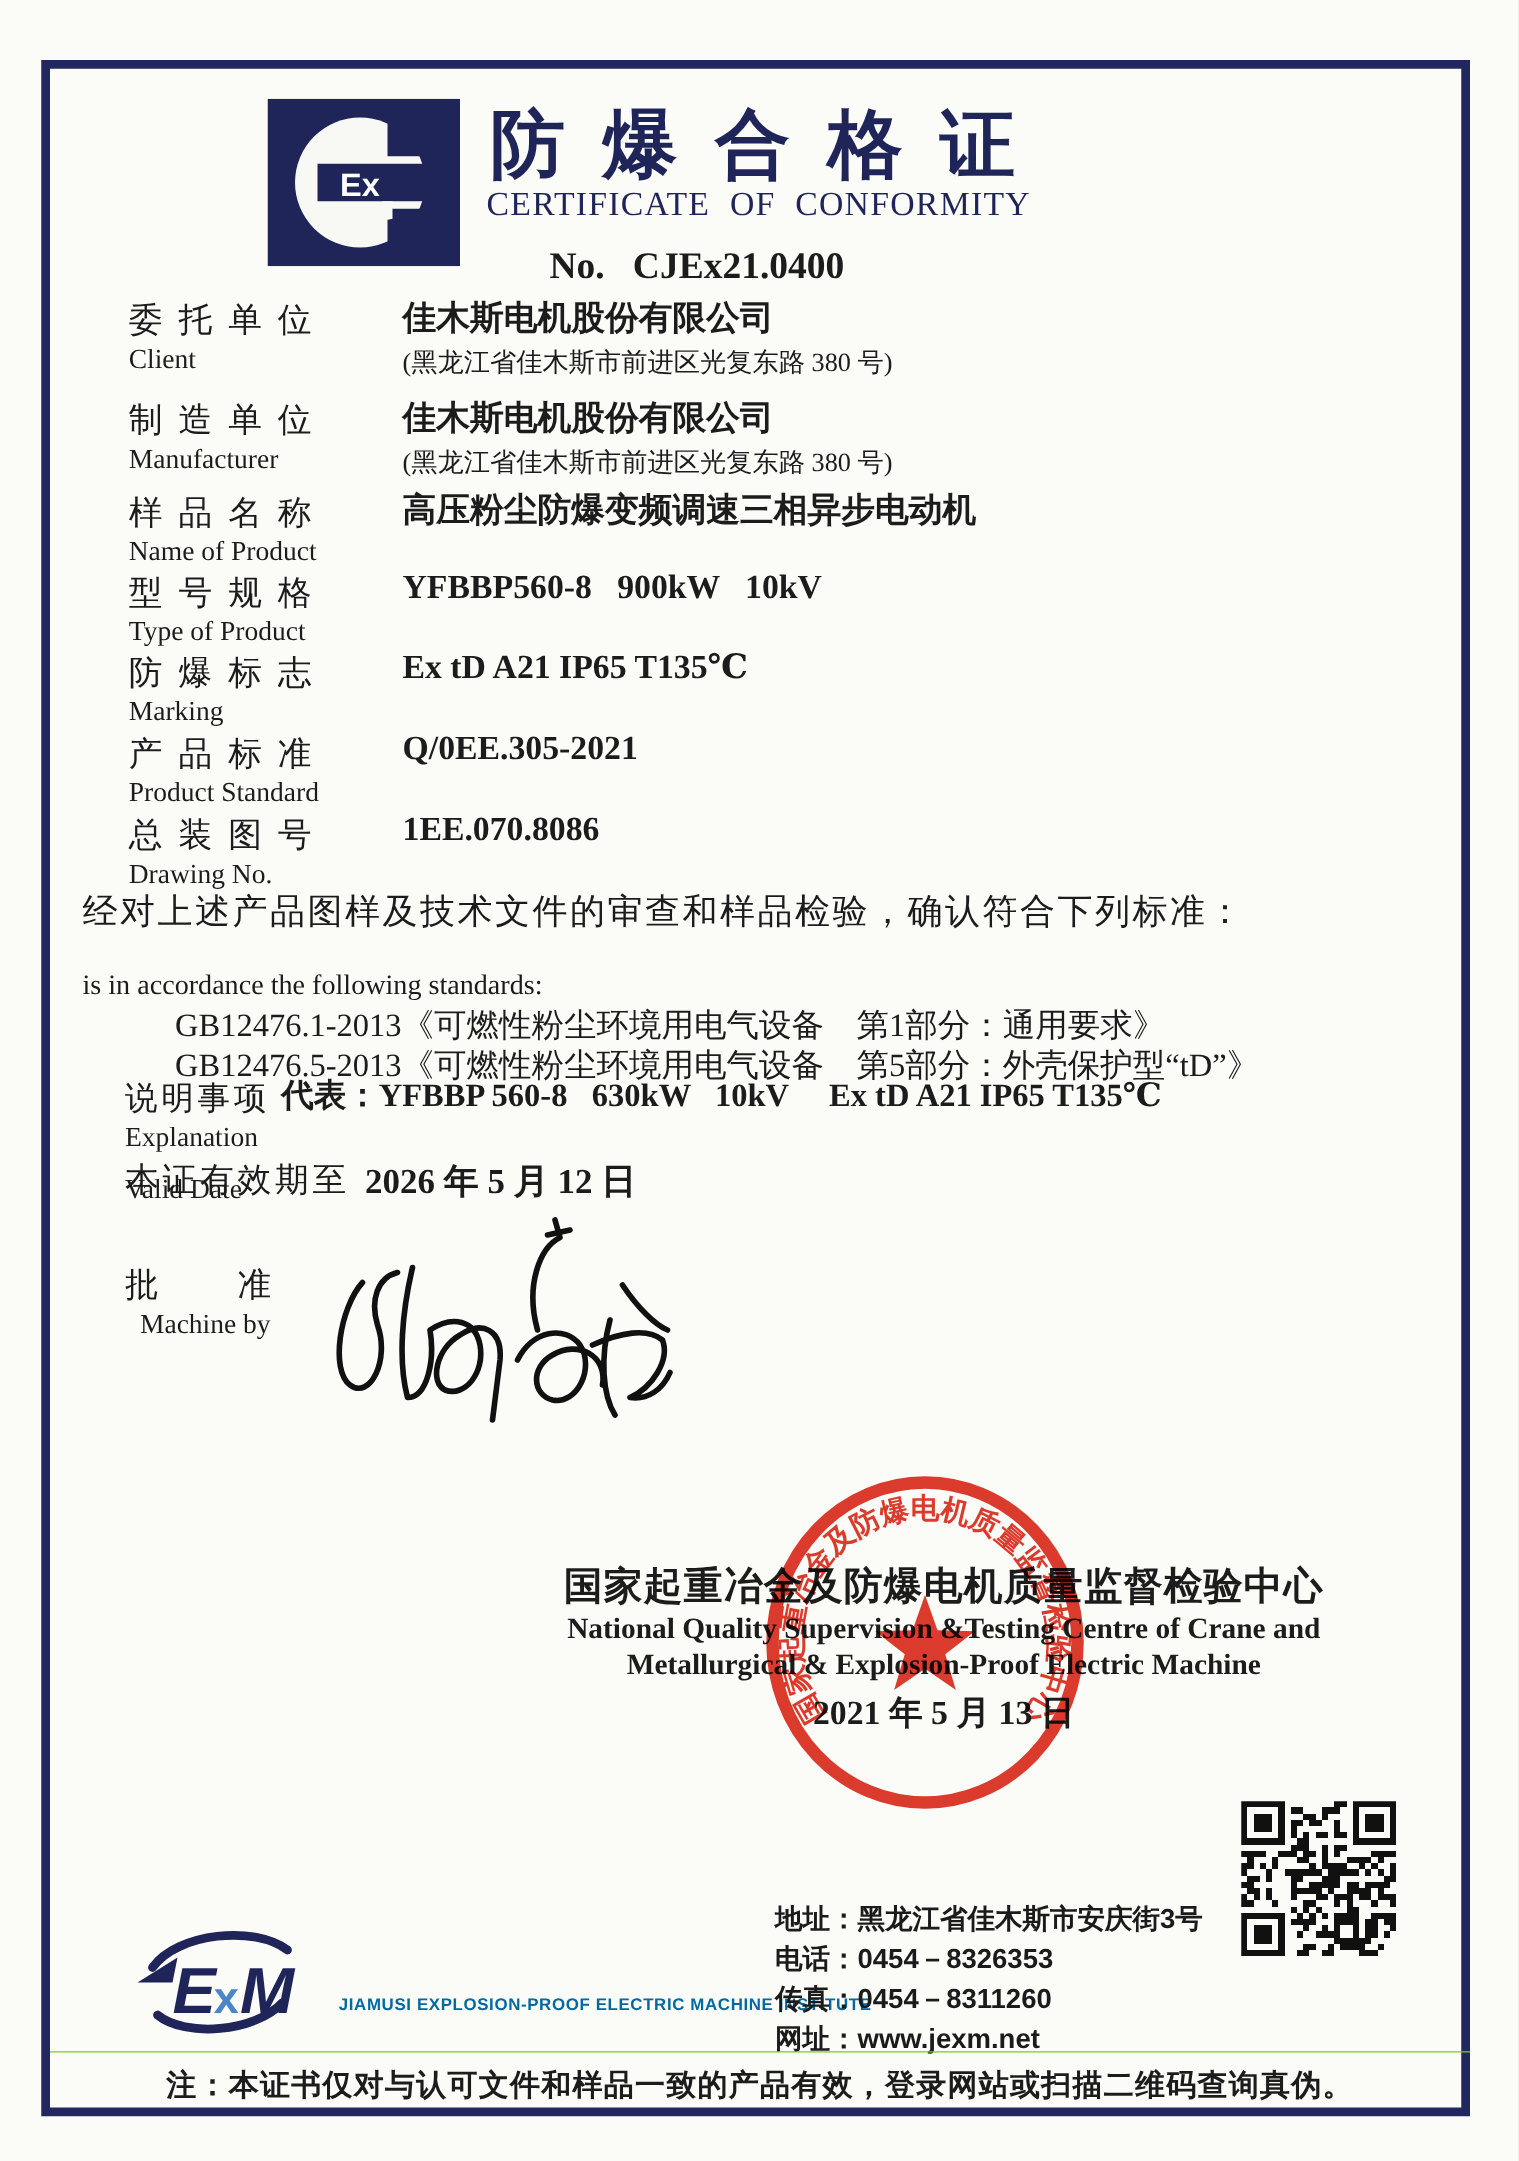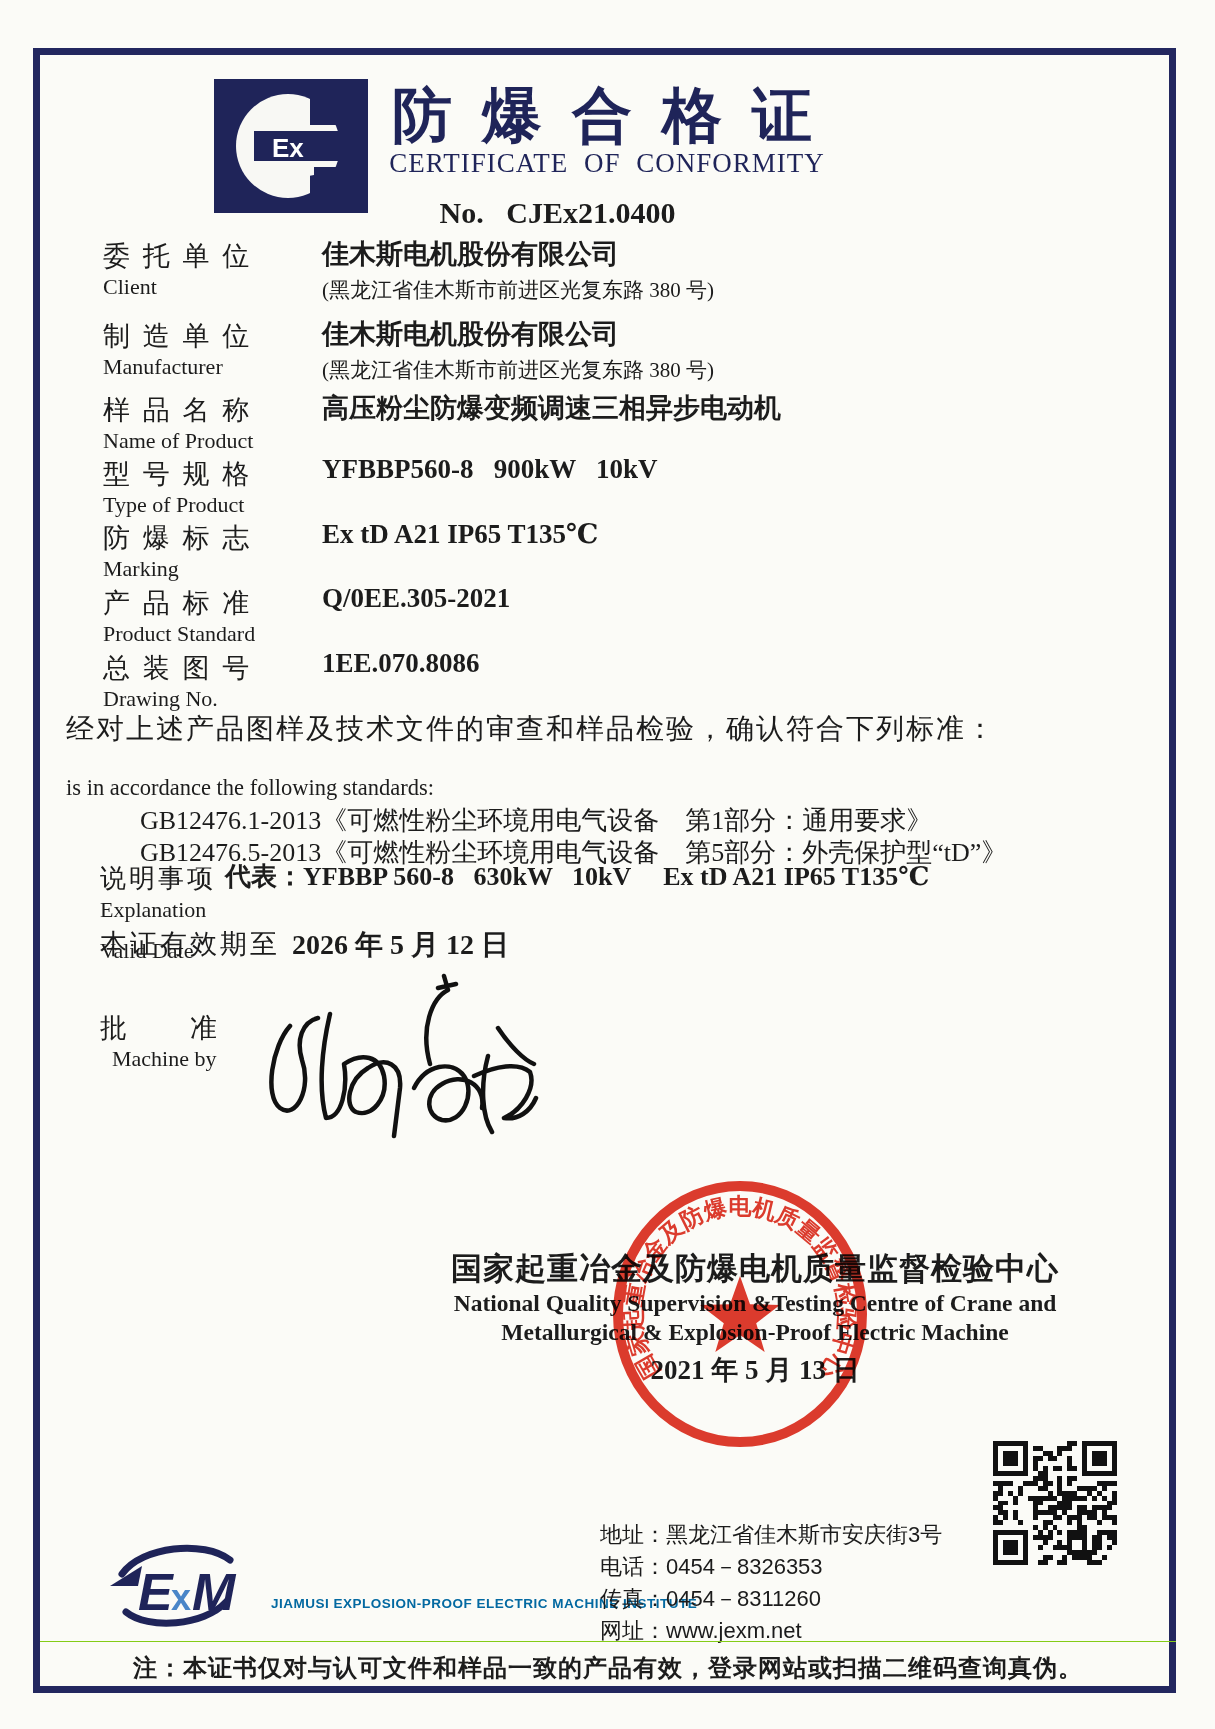--- a/index.html
+++ b/index.html
@@ -43,21 +43,21 @@
   .std-line{left:140px;font-size:26px;white-space:nowrap;}
   
   .auth{width:720px;left:395px;text-align:center;white-space:nowrap;}
   .auth-cn{font-size:31px;font-weight:600;letter-spacing:1px;}
   .auth-en{font-size:23.5px;font-weight:bold;}
   .auth-date{font-size:27px;font-weight:600;}
   
   .seal{mix-blend-mode:multiply;opacity:.92;}
   
   .contact-row{font-family:"Liberation Sans","DejaVu Sans",sans-serif;
-    font-size:22px;font-weight:normal;color:#1b1b1b;white-space:pre;}
+    font-size:22px;font-weight:bold;color:#1b1b1b;white-space:pre;margin-left:20px;}
   .inst-cn{font-family:"Liberation Sans","DejaVu Sans",sans-serif;
     font-size:36px;font-weight:bold;color:#121212;letter-spacing:2px;white-space:nowrap;}
   .inst-en{font-family:"Liberation Sans","DejaVu Sans",sans-serif;
     font-size:13.5px;font-weight:bold;color:#0369a1;letter-spacing:.5px;white-space:nowrap;margin-left:17px;}
   .note-strip{
     left:40px;top:1641px;width:1136px;height:52px;
     border-top:1px solid #84cc16;
     display:flex;align-items:center;justify-content:center;
     font-size:24px;font-weight:600;letter-spacing:1px;white-space:nowrap;
   }

